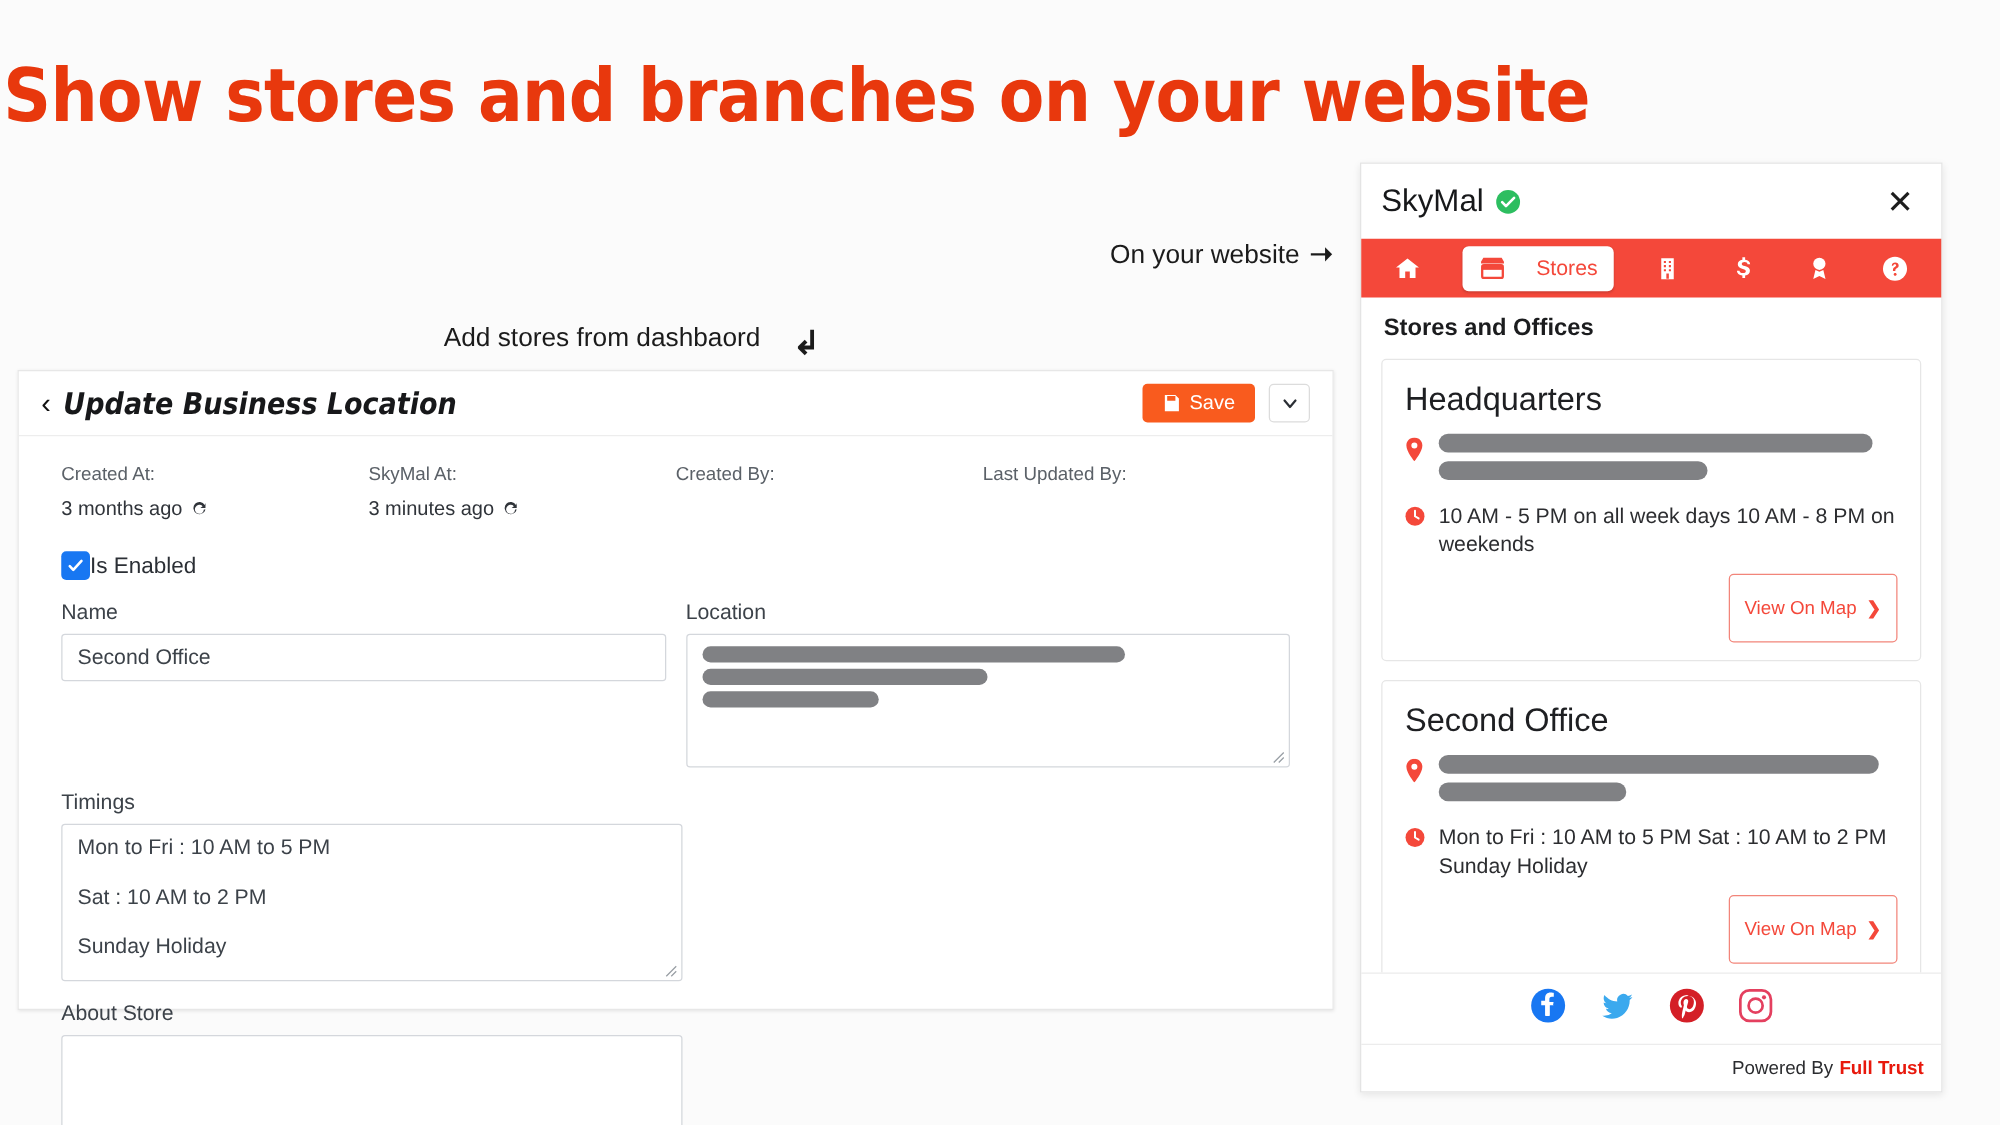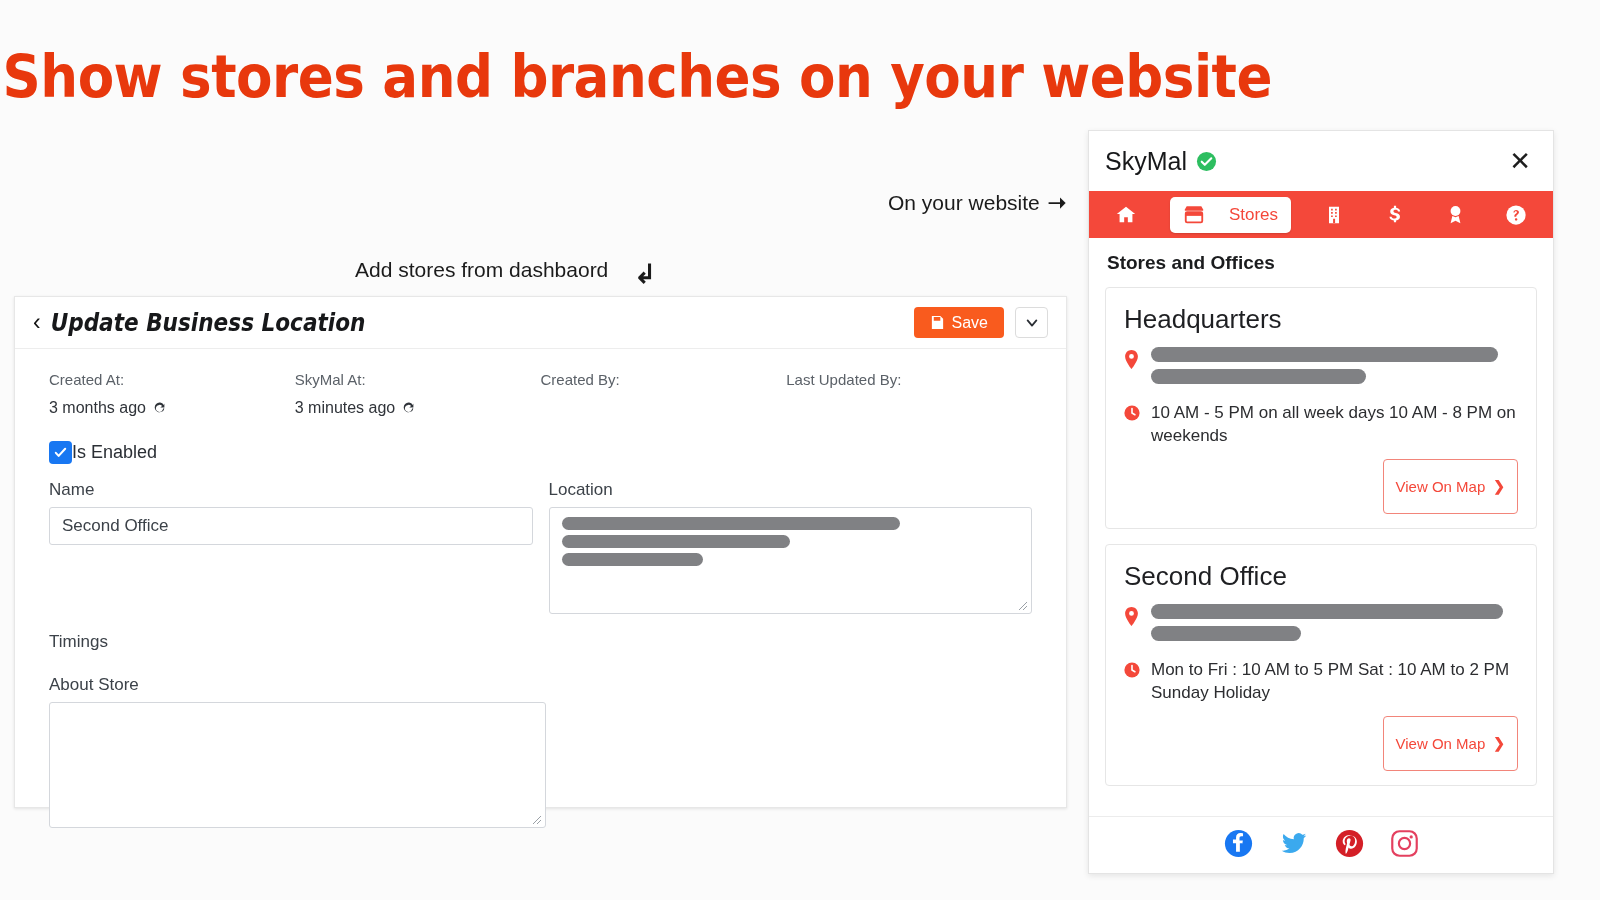--- a/index.html
+++ b/index.html
@@ -319,20 +319,30 @@
                 <path d="M10 2L2 10M10 6L6 10" stroke="#9aa0a6" stroke-width="1" fill="none"></path>
               </svg>
           </span>
         </div>
       </div>
     </div>
 
     <div id="fields-grid-2">
       <div class="field-col">
         <div class="field-label">Timings</div>
+        <div class="text-area ta-timings">
+          <div class="ta-line">Mon to Fri : 10 AM to 5 PM</div>
+          <div class="ta-line">Sat : 10 AM to 2 PM</div>
+          <div class="ta-line">Sunday Holiday</div>
+          <span class="resize-grip">
+            <svg viewBox="0 0 11 11" width="11" height="11">
+                <path d="M10 2L2 10M10 6L6 10" stroke="#9aa0a6" stroke-width="1" fill="none"></path>
+              </svg>
+          </span>
+        </div>
       </div>
       <div class="field-col">
         <div class="field-label">About Store</div>
         <div class="text-area ta-about">
           <span></span>
           <span class="resize-grip">
             <svg viewBox="0 0 11 11" width="11" height="11">
                 <path d="M10 2L2 10M10 6L6 10" stroke="#9aa0a6" stroke-width="1" fill="none"></path>
               </svg>
           </span>
@@ -488,15 +498,19 @@
       </span>
       <span class="soc">
         <svg viewBox="0 0 32 32" width="29" height="29" aria-hidden="true">
           <rect x="2.5" y="2.5" width="27" height="27" rx="8" fill="none" stroke="#E4405F" stroke-width="2.4"></rect>
           <circle cx="16" cy="16" r="6.2" fill="none" stroke="#E4405F" stroke-width="2.4"></circle>
           <circle cx="23.4" cy="8.7" r="1.8" fill="#E4405F"></circle>
         </svg>
       </span>
     </div>
 
+    <div id="widget-footer">
+      <span>Powered By</span>
+      <span id="powered-brand">Full Trust</span>
+    </div>
   </div>
 
 </div>
 
 </body></html>

